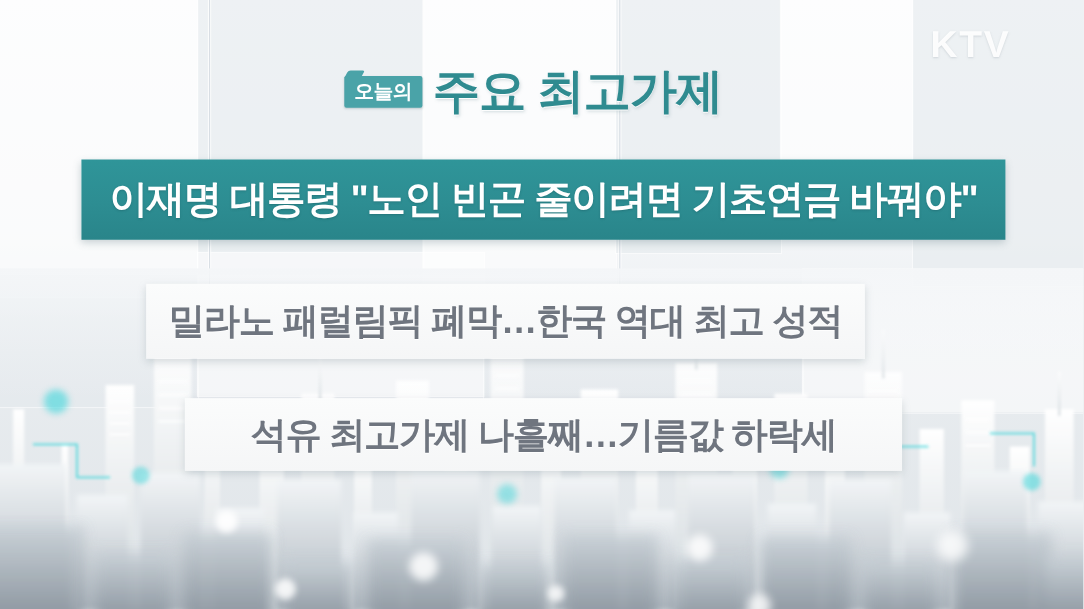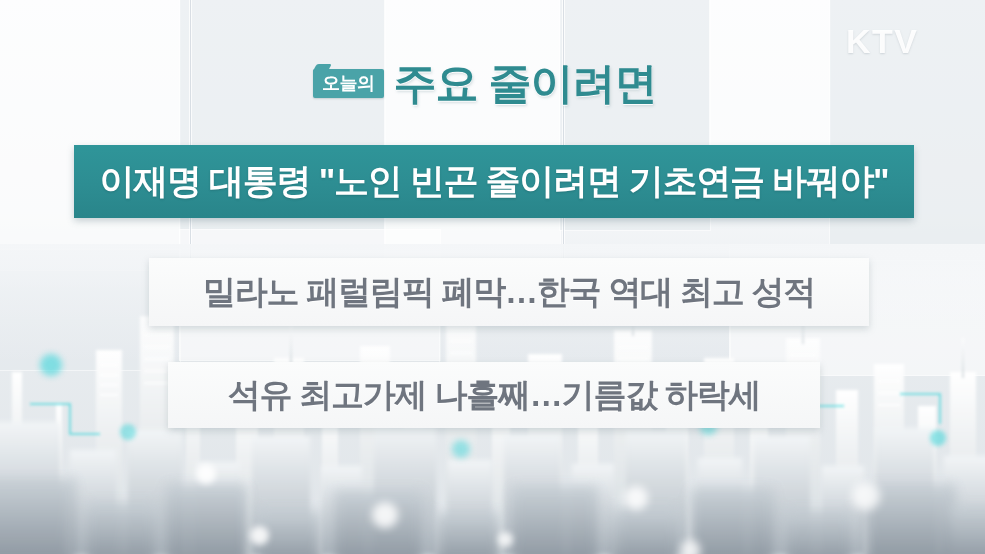--- a/index.html
+++ b/index.html
@@ -97,21 +97,21 @@
 
   .bar-sec {
     background:linear-gradient(180deg,#fbfcfc 0%,#f5f6f7 100%);
     box-shadow:0 3px 7px rgba(120,135,145,.28);
   }
   .bar-sec .txt {
     font-size:33px; font-weight:700; letter-spacing:-1.2px;
     color:#6f757f;
     text-shadow:0 1px 0 rgba(255,255,255,.85);
   }
-  .bar-two   { left:133px; top:258px; width:720px; height:68px;margin-left:16px; }
+  .bar-two   { left:133px; top:258px; width:653px; height:68px; }
   .bar-three { left:168px; top:362px; width:652px; height:66px; }
 </style>
 </head>
 <body>
 
 <div class="stage">
 
   <div class="panels">
     <div class="panel" style="left:-20px;  top:-20px;  width:200px; height:290px;"></div>
     <div class="panel dim" style="left:180px;  top:-20px;  width:205px; height:270px;"></div>
@@ -289,21 +289,21 @@
     <div class="dot" style="left:930px; top:176px; width:16px; height:16px; background:rgba(46,211,216,.5);  filter:blur(2px);"></div>
     <div class="dot" style="left:250px; top:272px; width:19px; height:19px; background:rgba(255,255,255,.85); filter:blur(3px);"></div>
     <div class="dot" style="left:498px; top:278px; width:15px; height:15px; background:rgba(255,255,255,.8);  filter:blur(3px);"></div>
     <div class="dot" style="left:680px; top:286px; width:21px; height:21px; background:rgba(255,255,255,.75); filter:blur(4px);"></div>
   </div>
 
   <div class="ktv">KTV</div>
 
   <div class="titlewrap">
     <span class="tag">오늘의</span>
-    <span class="maintitle">주요 줄이려면</span>
+    <span class="maintitle">주요 최고가제</span>
   </div>
 
   <div class="bar bar-primary">
     <span class="txt">이재명 대통령 "노인 빈곤 줄이려면 기초연금 바꿔야"</span>
   </div>
 
   <div class="bar bar-sec bar-two">
     <span class="txt">밀라노 패럴림픽 폐막…한국 역대 최고 성적</span>
   </div>
 

